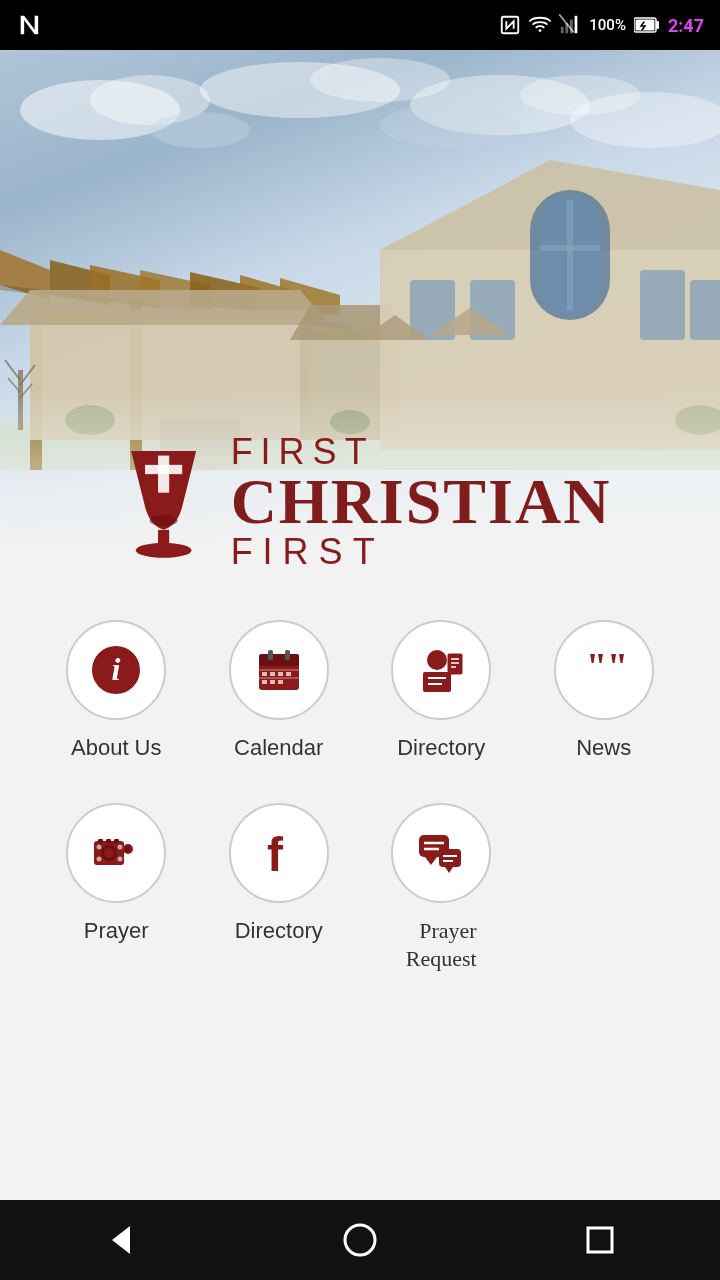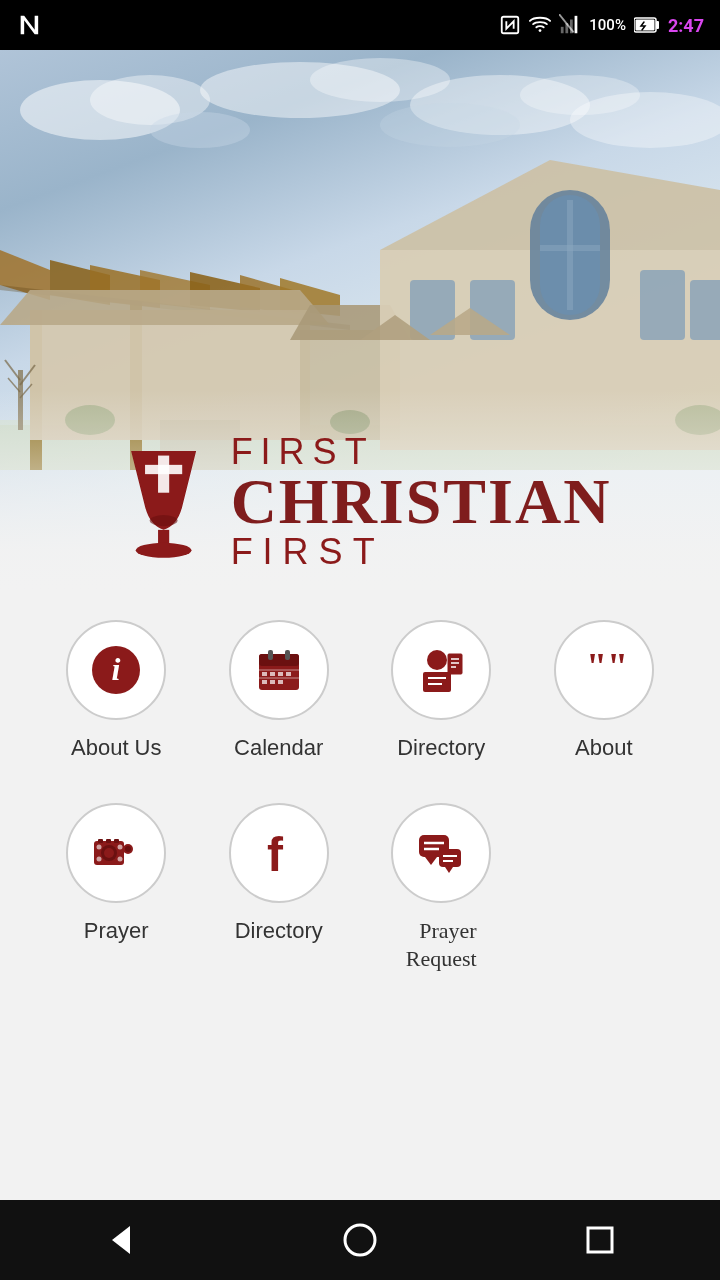--- a/index.html
+++ b/index.html
@@ -419,21 +419,21 @@
 
   <div class="menu-item">
     <div class="menu-icon-circle">
       <svg viewBox="0 0 52 52">
         <circle cx="26" cy="26" r="24" fill="none"></circle>
 
         <text x="8" y="35" font-size="38" fill="#8b1a1a" font-family="Georgia,serif" font-weight="bold">"</text>
         <text x="29" y="35" font-size="38" fill="#8b1a1a" font-family="Georgia,serif" font-weight="bold">"</text>
       </svg>
     </div>
-    <span class="menu-label">About</span>
+    <span class="menu-label">News</span>
   </div>
 
 </div>
 
 <div class="menu-grid-row2">
 
   <div class="menu-item">
     <div class="menu-icon-circle">
       <svg viewBox="0 0 52 52">
 

